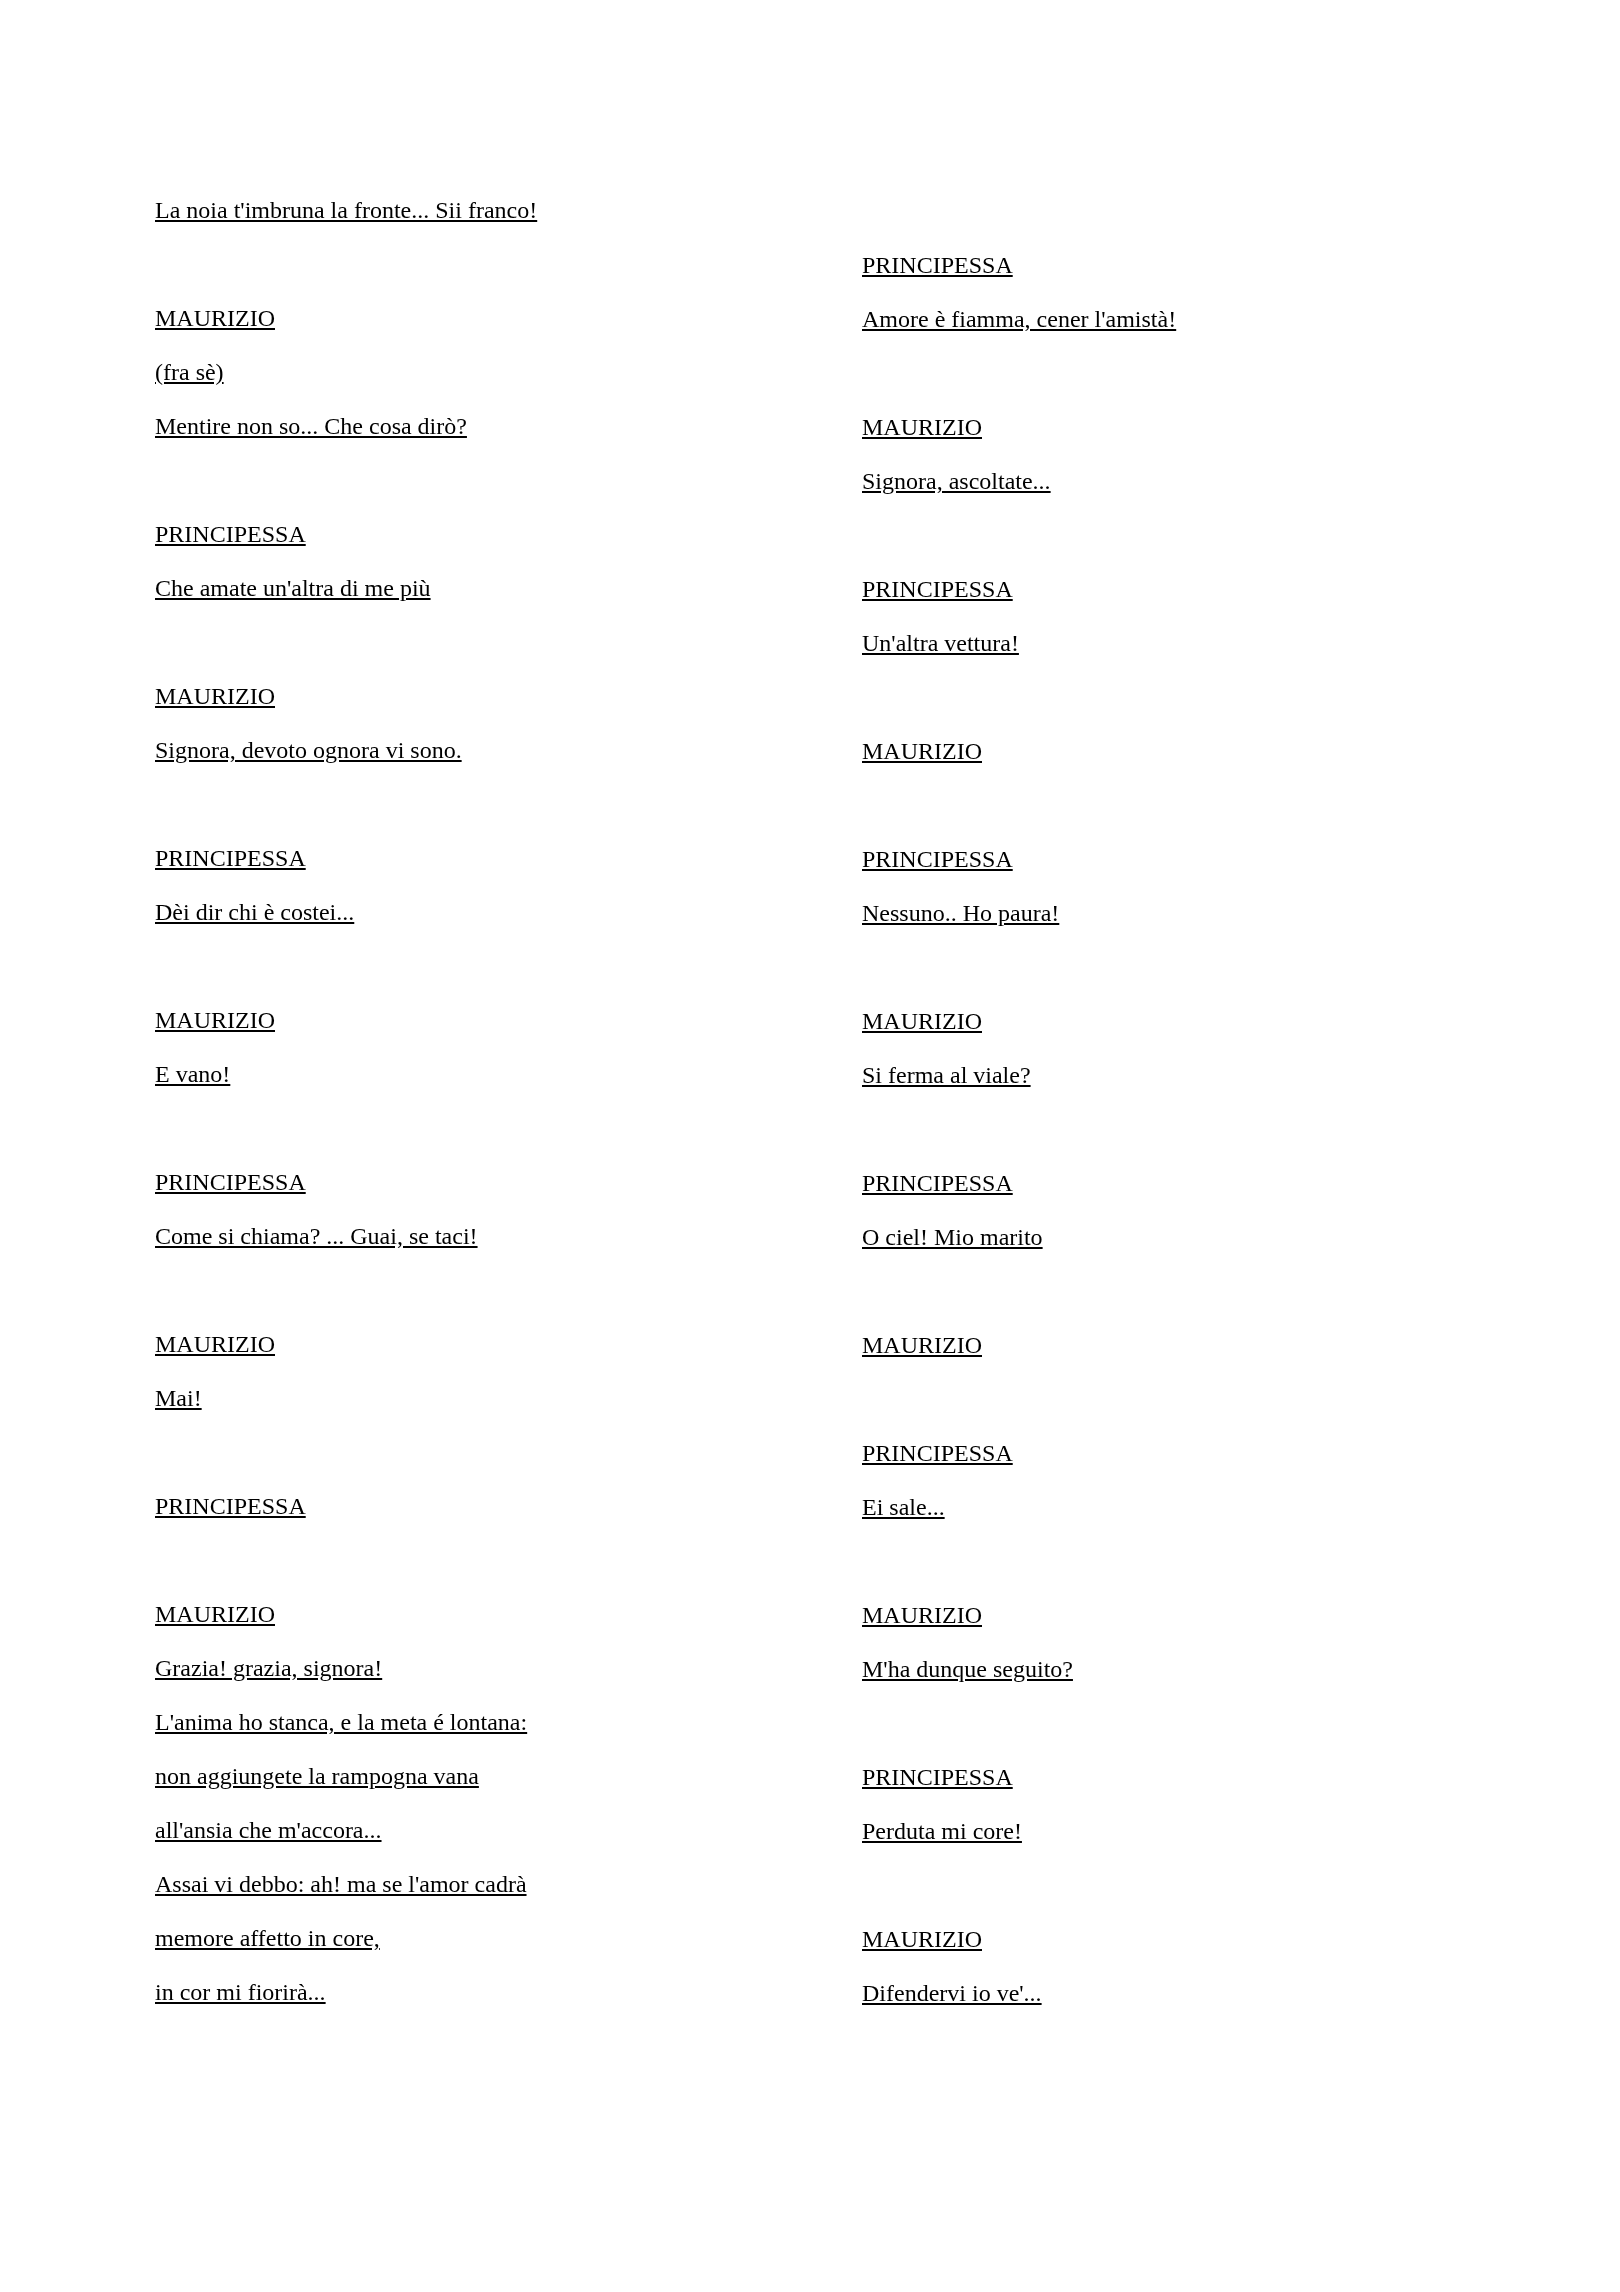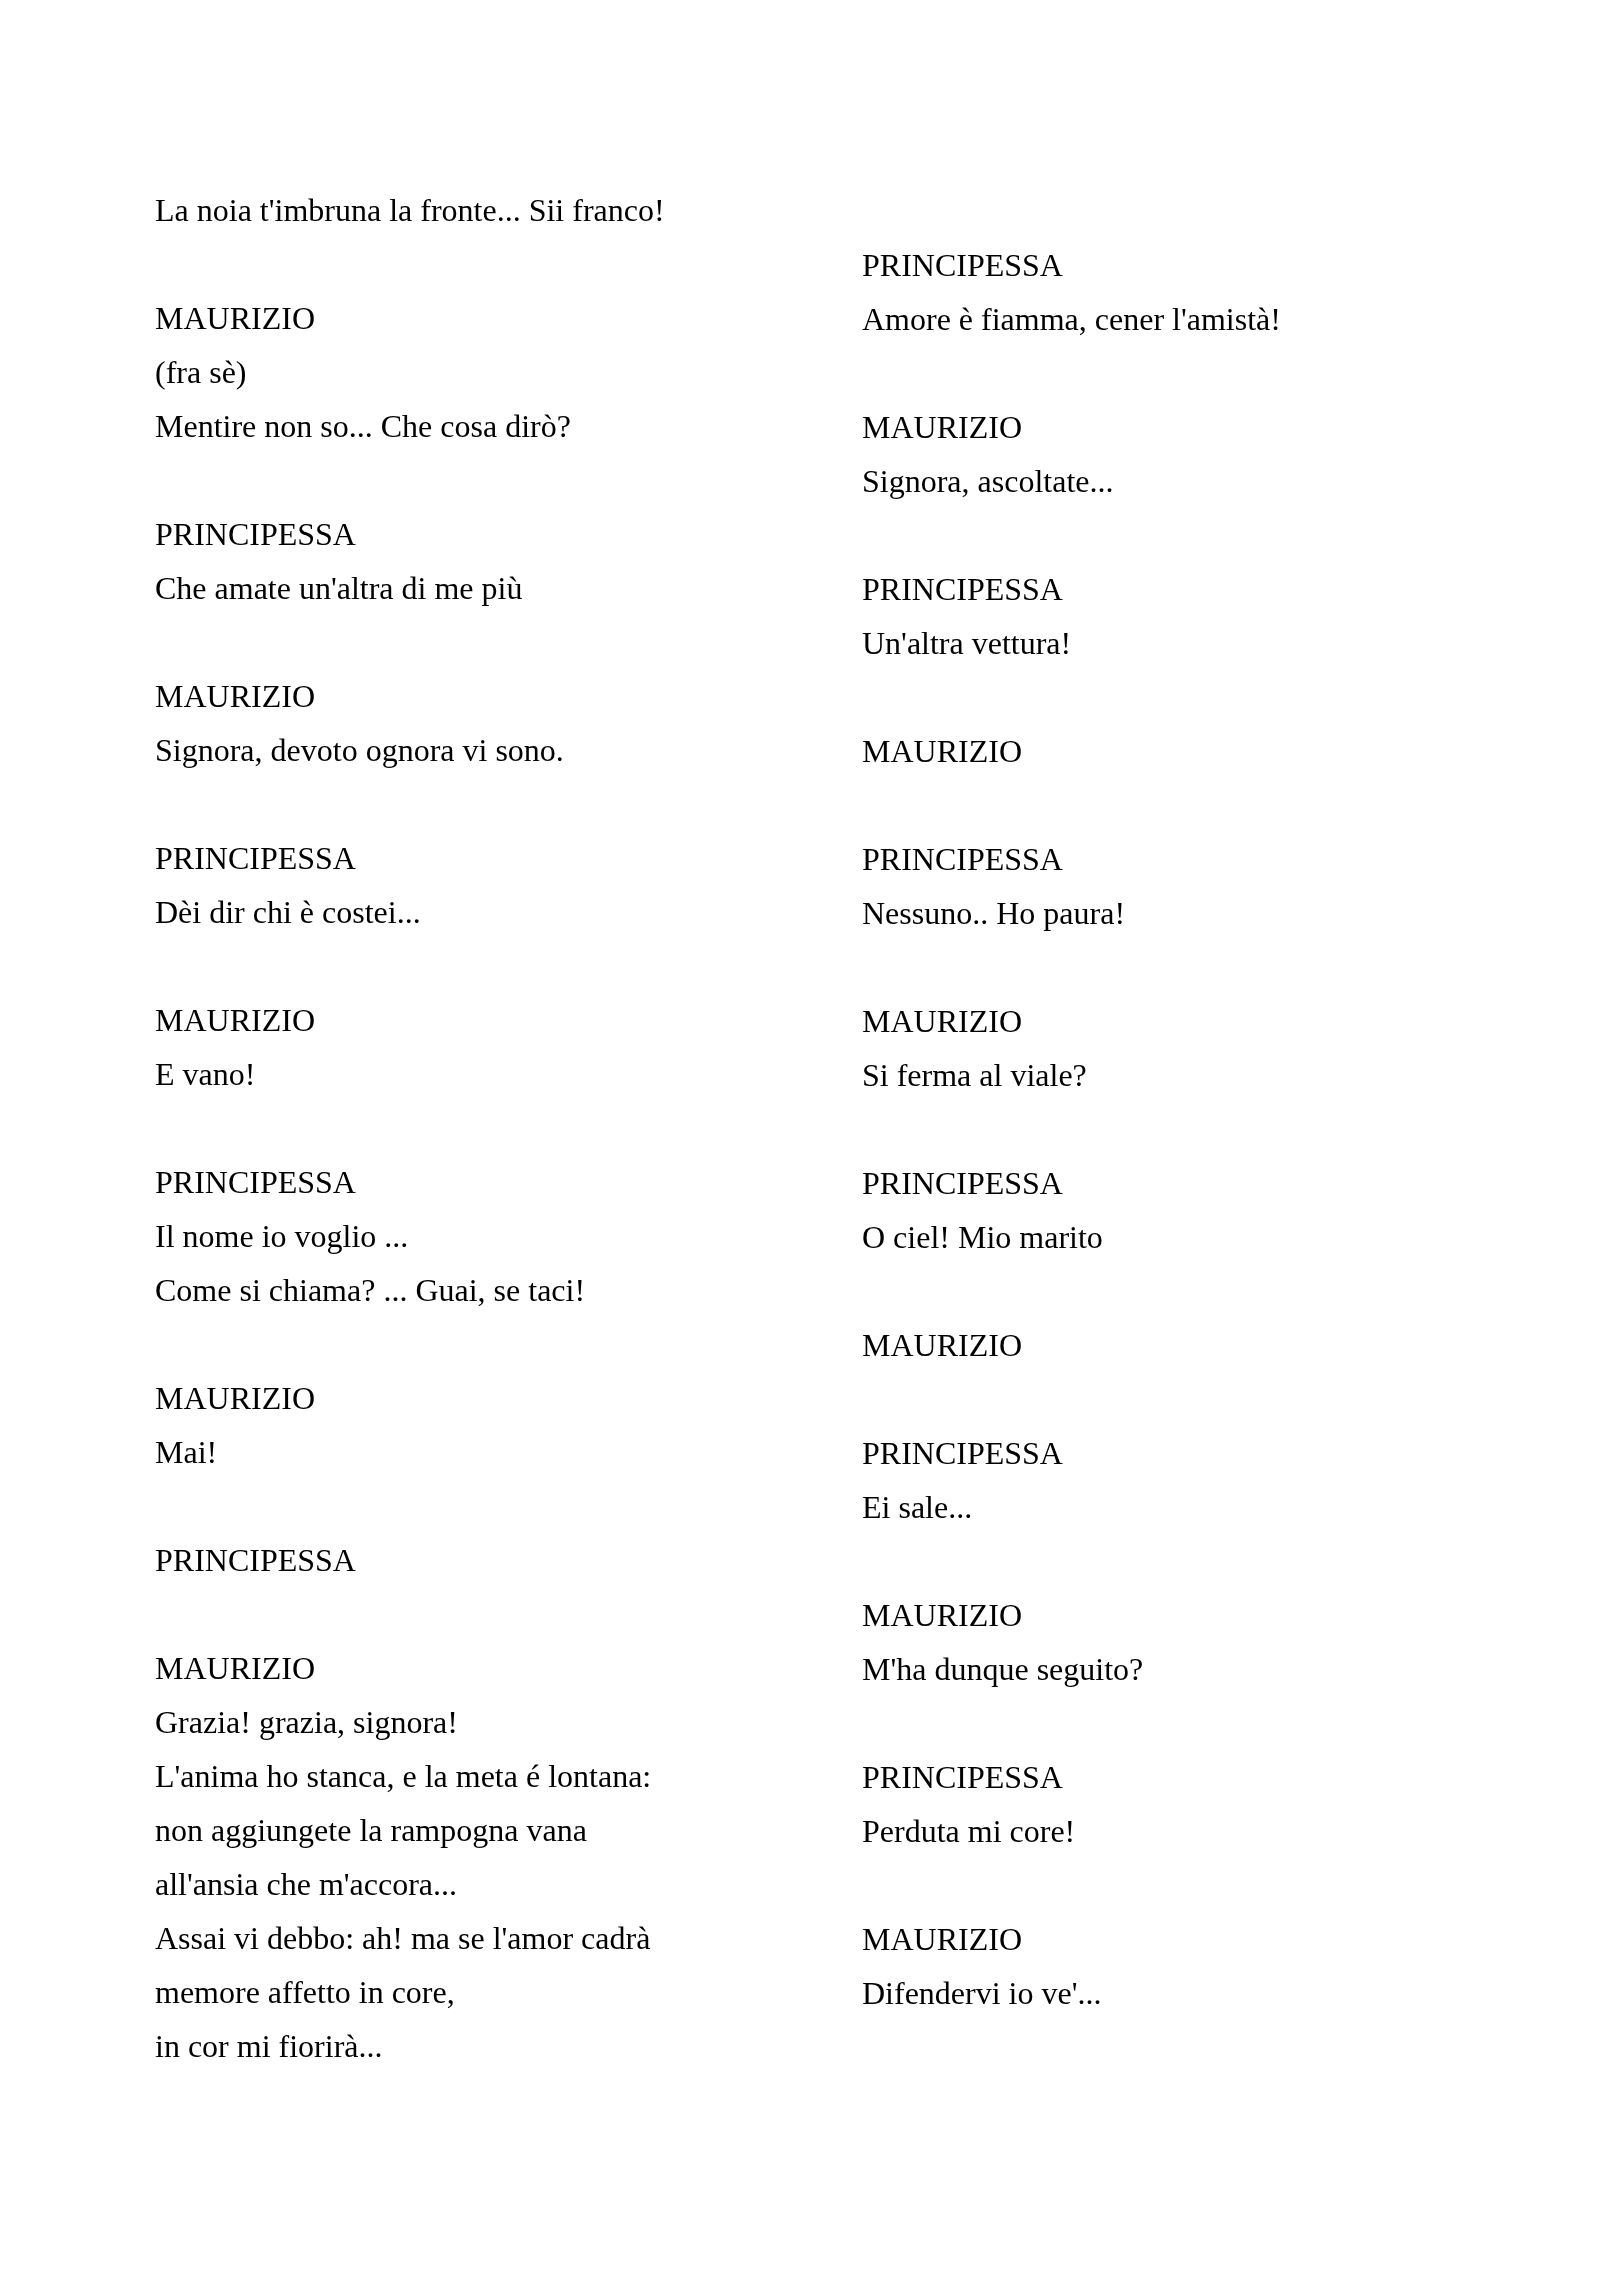--- a/index.html
+++ b/index.html
@@ -11,24 +11,25 @@
     position: relative;
     width: 1620px;
     height: 2293px;
     background: #ffffff;
     overflow: hidden;
     font-family: "Liberation Serif", "DejaVu Serif", serif;
     color: #000000;
   }
   .col {
     position: absolute;
-    font-size: 32px;
+    font-size: 24px;
     line-height: 54px;
     white-space: nowrap;
     letter-spacing: 0;
+    text-decoration: underline;
   }
   #left-col  { left: 155px; top: 183px; }
   #right-col { left: 862px; top: 238px; }
   .tline {
     height: 54px;
   }
   .speaker {
     
   }
 </style>
@@ -49,21 +50,20 @@
       <div class="tline speaker">MAURIZIO</div>
       <div class="tline">Signora, devoto ognora vi sono.</div>
       <div class="tline"></div>
       <div class="tline speaker">PRINCIPESSA</div>
       <div class="tline">Dèi dir chi è costei...</div>
       <div class="tline"></div>
       <div class="tline speaker">MAURIZIO</div>
       <div class="tline">E vano!</div>
       <div class="tline"></div>
       <div class="tline speaker">PRINCIPESSA</div>
-      <div class="tline">Il nome io voglio ...</div>
       <div class="tline">Come si chiama? ... Guai, se taci!</div>
       <div class="tline"></div>
       <div class="tline speaker">MAURIZIO</div>
       <div class="tline">Mai!</div>
       <div class="tline"></div>
       <div class="tline speaker">PRINCIPESSA</div>
       <div class="tline"></div>
       <div class="tline speaker">MAURIZIO</div>
       <div class="tline">Grazia! grazia, signora!</div>
       <div class="tline">L'anima ho stanca, e la meta é lontana:</div>

